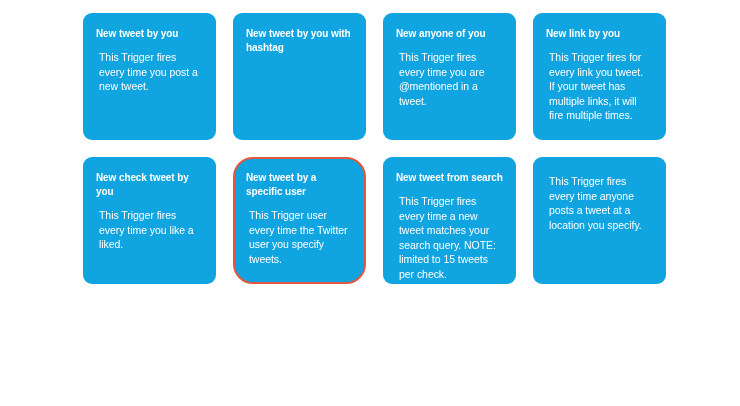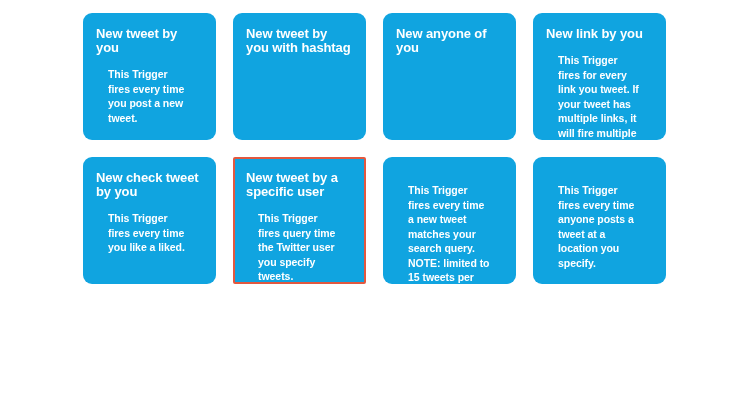--- a/index.html
+++ b/index.html
@@ -32,78 +32,80 @@
     box-sizing: border-box;
     padding: 14px 13px 10px 13px;
     overflow: hidden;
     position: relative;
   }
 
   .trigger-card.selected {
     border: 2px solid #e2583f;
     background: #10a4e0;
     padding: 12px 11px 8px 11px;
-    border-radius: 2px;
+    border-radius: 20px;
     box-shadow: inset 0 0 0 1px #10a4e0;
   }
 
   .card-title {
     color: #ffffff;
-    font-size: 13px;
+    font-size: 10px;
     font-weight: bold;
     line-height: 14px;
     letter-spacing: -0.1px;
     margin: 0 0 9px 0;
   }
 
   .card-desc {
     color: #ffffff;
     font-size: 10.5px;
-    font-weight: bold;
+    font-weight: normal;
     line-height: 14.5px;
     letter-spacing: -0.05px;
-    margin: 12px;
+    margin: 3px;
   }
 </style>
 </head>
 <body>
 
 <div id="trigger-grid">
 
   <div class="trigger-card">
     <div class="card-title">New tweet by you</div>
     <div class="card-desc">This Trigger fires every time you post a new tweet.</div>
   </div>
 
   <div class="trigger-card">
     <div class="card-title">New tweet by you with hashtag</div>
   </div>
 
 
   <div class="trigger-card">
     <div class="card-title">New anyone of you</div>
+    <div class="card-desc">This Trigger fires every time you are @mentioned in a tweet.</div>
   </div>
 
 
   <div class="trigger-card">
     <div class="card-title">New link by you</div>
     <div class="card-desc">This Trigger fires for every link you tweet. If your tweet has multiple links, it will fire multiple times.</div>
   </div>
 
   <div class="trigger-card">
     <div class="card-title">New check tweet by you</div>
     <div class="card-desc">This Trigger fires every time you like a liked.</div>
   </div>
 
   <div class="trigger-card selected">
     <div class="card-title">New tweet by a specific user</div>
-    <div class="card-desc">This Trigger fires query time the Twitter user you specify tweets.</div>
+    <div class="card-desc">This Trigger user every time the Twitter user you specify tweets.</div>
   </div>
 
   <div class="trigger-card">
+    <div class="card-title">New tweet from search</div>
     <div class="card-desc">This Trigger fires every time a new tweet matches your search query. NOTE: limited to 15 tweets per check.</div>
   </div>
 
   <div class="trigger-card">
     <div class="card-desc">This Trigger fires every time anyone posts a tweet at a location you specify.</div>
   </div>
 
 </div>
 
 </body></html>

